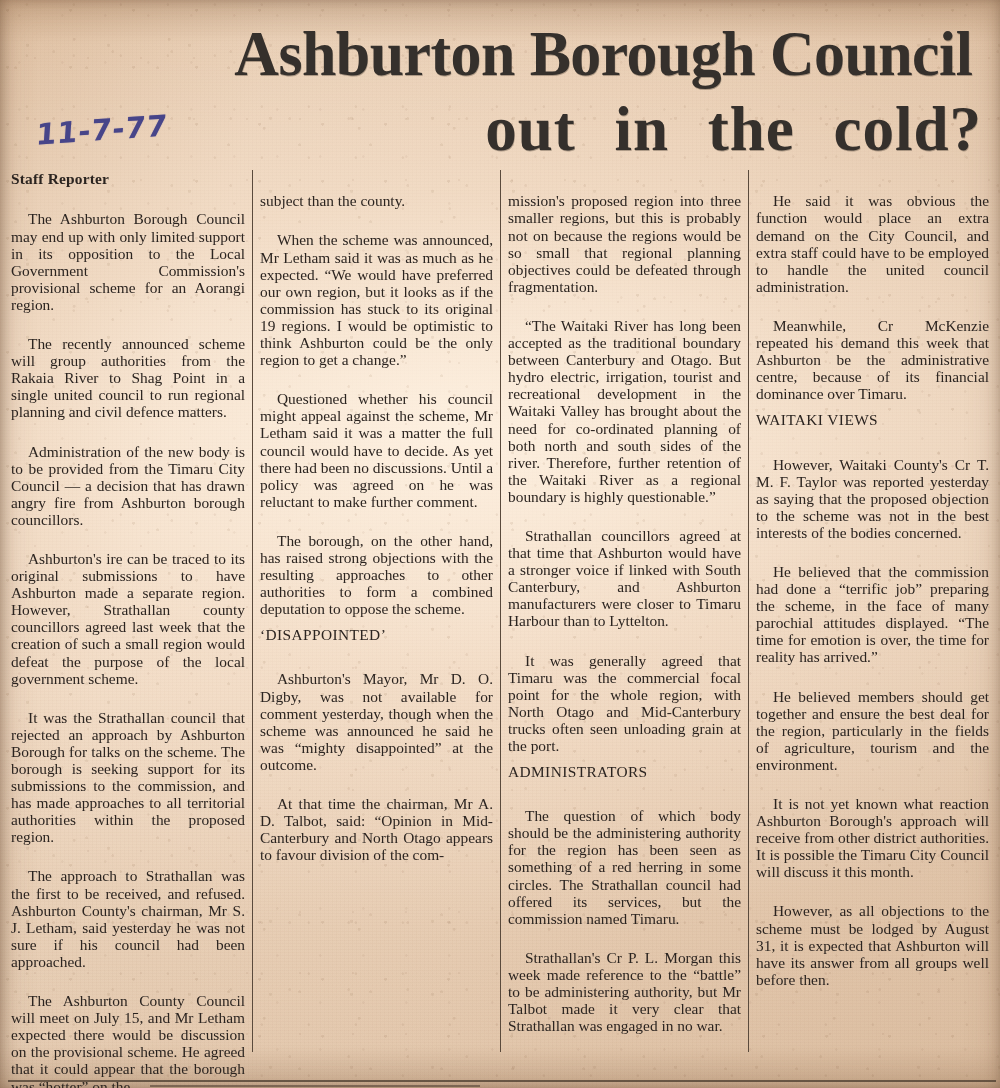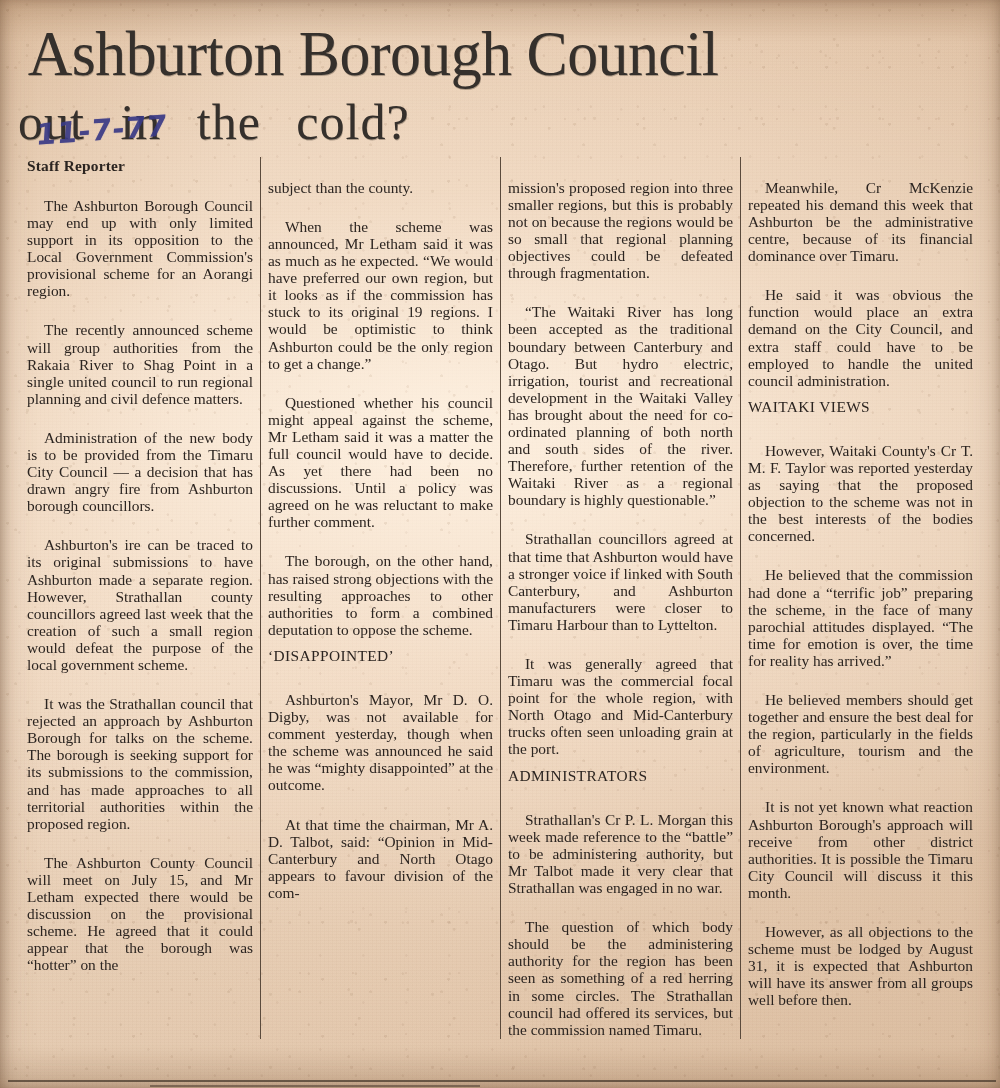--- a/index.html
+++ b/index.html
@@ -48,37 +48,37 @@
     box-shadow:
       inset 0 0 34px rgba(120,86,58,0.30),
       inset 7px 0 14px -6px rgba(90,62,40,0.45),
       inset -6px 0 14px -6px rgba(90,62,40,0.35);
   }
 
   
   .headline {
     position: relative;
     z-index: 2;
-    text-align: left;
+    text-align: right;
     font-family: "Liberation Serif", "DejaVu Serif", serif;
-    font-weight: 400;
+    font-weight: 700;
     color: #35302c;
     letter-spacing: -0.5px;
     text-shadow: 0.5px 0.5px 0 rgba(60,48,38,0.35);
   }
   .headline-line1 {
     font-size: 63px;
     line-height: 1.02;
     padding: 22px 18px 0 18px;
     transform: scaleX(0.98);
   }
   .headline-line2 {
-    font-size: 50px;
+    font-size: 63px;
     line-height: 1.05;
-    padding: 10px 2px 0 18px;
+    padding: 10px 18px 0 18px;
     letter-spacing: 1px;
     word-spacing: 22px;
   }
   .handdate {
     position: absolute;
     left: 36px;
     top: 113px;
     font-family: "DejaVu Sans", sans-serif;
     font-size: 29px;
     font-weight: 600;
@@ -89,21 +89,21 @@
     z-index: 3;
     text-shadow: 0 0 1px rgba(58,58,134,0.5);
   }
 
   
   #body {
     position: relative;
     z-index: 2;
     display: flex;
     margin-top: 8px;
-    padding: 0 20px;
+    padding: 0 4px;
     height: 882px;
     box-sizing: border-box;
   }
   .col {
     width: 250px;
     box-sizing: border-box;
     padding: 0 7px;
     position: relative;
   }
   .col + .col { border-left: 1.4px solid #5a4a3c; }
@@ -176,43 +176,44 @@
   </div>
 
   <div id="body">
     <div class="col">
         <div class="byline">Staff Reporter</div>
         <p>The Ashburton Borough Council may end up with only limited support in its opposition to the Local Government Commission's provisional scheme for an Aorangi region.</p>
         <p>The recently announced scheme will group authorities from the Rakaia River to Shag Point in a single united council to run regional planning and civil defence matters.</p>
         <p>Administration of the new body is to be provided from the Timaru City Council — a decision that has drawn angry fire from Ashburton borough councillors.</p>
         <p>Ashburton's ire can be traced to its original submissions to have Ashburton made a separate region. However, Strathallan county councillors agreed last week that the creation of such a small region would defeat the purpose of the local government scheme.</p>
         <p>It was the Strathallan council that rejected an approach by Ashburton Borough for talks on the scheme. The borough is seeking support for its submissions to the commission, and has made approaches to all territorial authorities within the proposed region.</p>
+        <p>The approach to Strathallan was the first to be received, and refused. Ashburton County's chairman, Mr S. J. Letham, said yesterday he was not sure if his council had been approached.</p>
         <p>The Ashburton County Council will meet on July 15, and Mr Letham expected there would be discussion on the provisional scheme. He agreed that it could appear that the borough was “hotter” on the</p>
       </div>
     <div class="col">
         <p class="cont">subject than the county.</p>
         <p>When the scheme was announced, Mr Letham said it was as much as he expected. “We would have preferred our own region, but it looks as if the commission has stuck to its original 19 regions. I would be optimistic to think Ashburton could be the only region to get a change.”</p>
         <p>Questioned whether his council might appeal against the scheme, Mr Letham said it was a matter the full council would have to decide. As yet there had been no discussions. Until a policy was agreed on he was reluctant to make further comment.</p>
         <p>The borough, on the other hand, has raised strong objections with the resulting approaches to other authorities to form a combined deputation to oppose the scheme.</p>
         <div class="subhead">‘DISAPPOINTED’</div>
         <p>Ashburton's Mayor, Mr D. O. Digby, was not available for comment yesterday, though when the scheme was announced he said he was “mighty disappointed” at the outcome.</p>
         <p>At that time the chairman, Mr A. D. Talbot, said: “Opinion in Mid-Canterbury and North Otago appears to favour division of the com-</p>
       </div>
     <div class="col">
         <p class="cont">mission's proposed region into three smaller regions, but this is probably not on because the regions would be so small that regional planning objectives could be defeated through fragmentation.</p>
         <p>“The Waitaki River has long been accepted as the traditional boundary between Canterbury and Otago. But hydro electric, irrigation, tourist and recreational development in the Waitaki Valley has brought about the need for co-ordinated planning of both north and south sides of the river. Therefore, further retention of the Waitaki River as a regional boundary is highly questionable.”</p>
         <p>Strathallan councillors agreed at that time that Ashburton would have a stronger voice if linked with South Canterbury, and Ashburton manufacturers were closer to Timaru Harbour than to Lyttelton.</p>
         <p>It was generally agreed that Timaru was the commercial focal point for the whole region, with North Otago and Mid-Canterbury trucks often seen unloading grain at the port.</p>
         <div class="subhead">ADMINISTRATORS</div>
+        <p>The question of which body should be the administering authority for the region has been seen as something of a red herring in some circles. The Strathallan council had offered its services, but the commission named Timaru.</p>
         <p>Strathallan's Cr P. L. Morgan this week made reference to the “battle” to be administering authority, but Mr Talbot made it very clear that Strathallan was engaged in no war.</p>
-        <p>The question of which body should be the administering authority for the region has been seen as something of a red herring in some circles. The Strathallan council had offered its services, but the commission named Timaru.</p>
-      </div>
-    <div class="col">
+      </div>
+    <div class="col">
+        <p>He said it was obvious the function would place an extra demand on the City Council, and extra staff could have to be employed to handle the united council administration.</p>
         <p>Meanwhile, Cr McKenzie repeated his demand this week that Ashburton be the administrative centre, because of its financial dominance over Timaru.</p>
-        <p>He said it was obvious the function would place an extra demand on the City Council, and extra staff could have to be employed to handle the united council administration.</p>
         <div class="subhead">WAITAKI VIEWS</div>
         <p>However, Waitaki County's Cr T. M. F. Taylor was reported yesterday as saying that the proposed objection to the scheme was not in the best interests of the bodies concerned.</p>
         <p>He believed that the commission had done a “terrific job” preparing the scheme, in the face of many parochial attitudes displayed. “The time for emotion is over, the time for reality has arrived.”</p>
         <p>He believed members should get together and ensure the best deal for the region, particularly in the fields of agriculture, tourism and the environment.</p>
         <p>It is not yet known what reaction Ashburton Borough's approach will receive from other district authorities. It is possible the Timaru City Council will discuss it this month.</p>
         <p>However, as all objections to the scheme must be lodged by August 31, it is expected that Ashburton will have its answer from all groups well before then.</p>
       </div>
   </div>
 
   <div id="bottomrule"></div>

